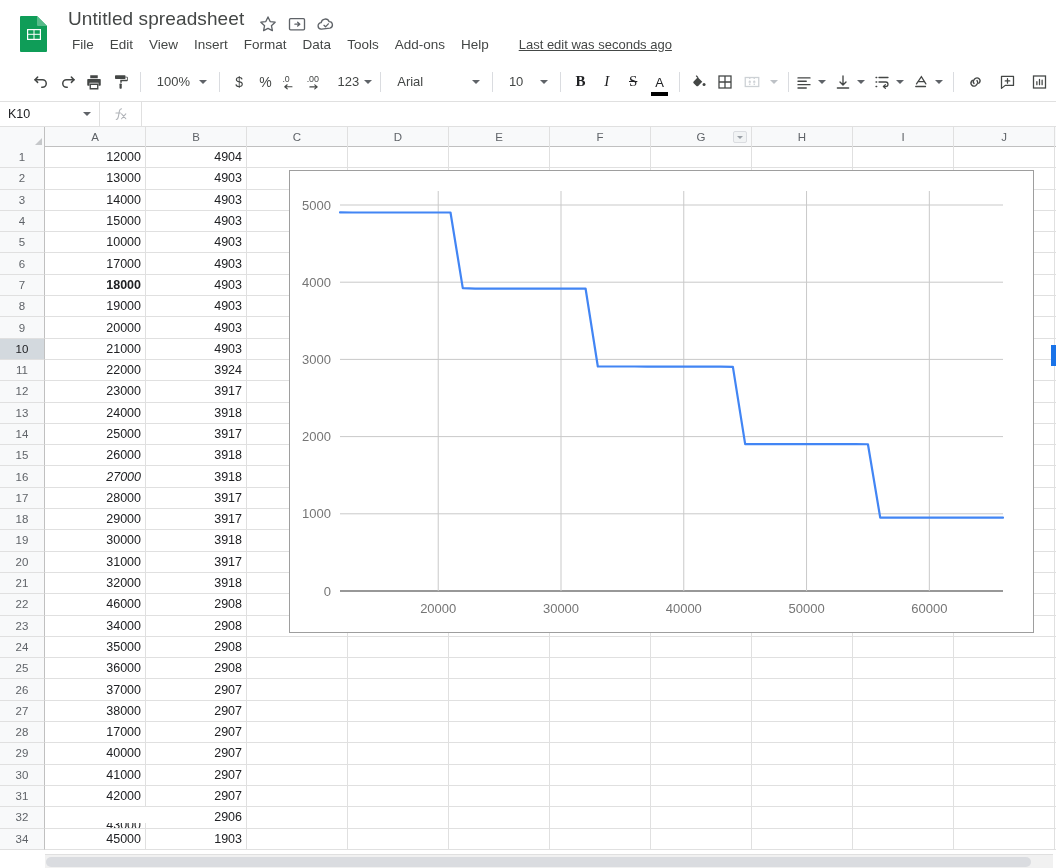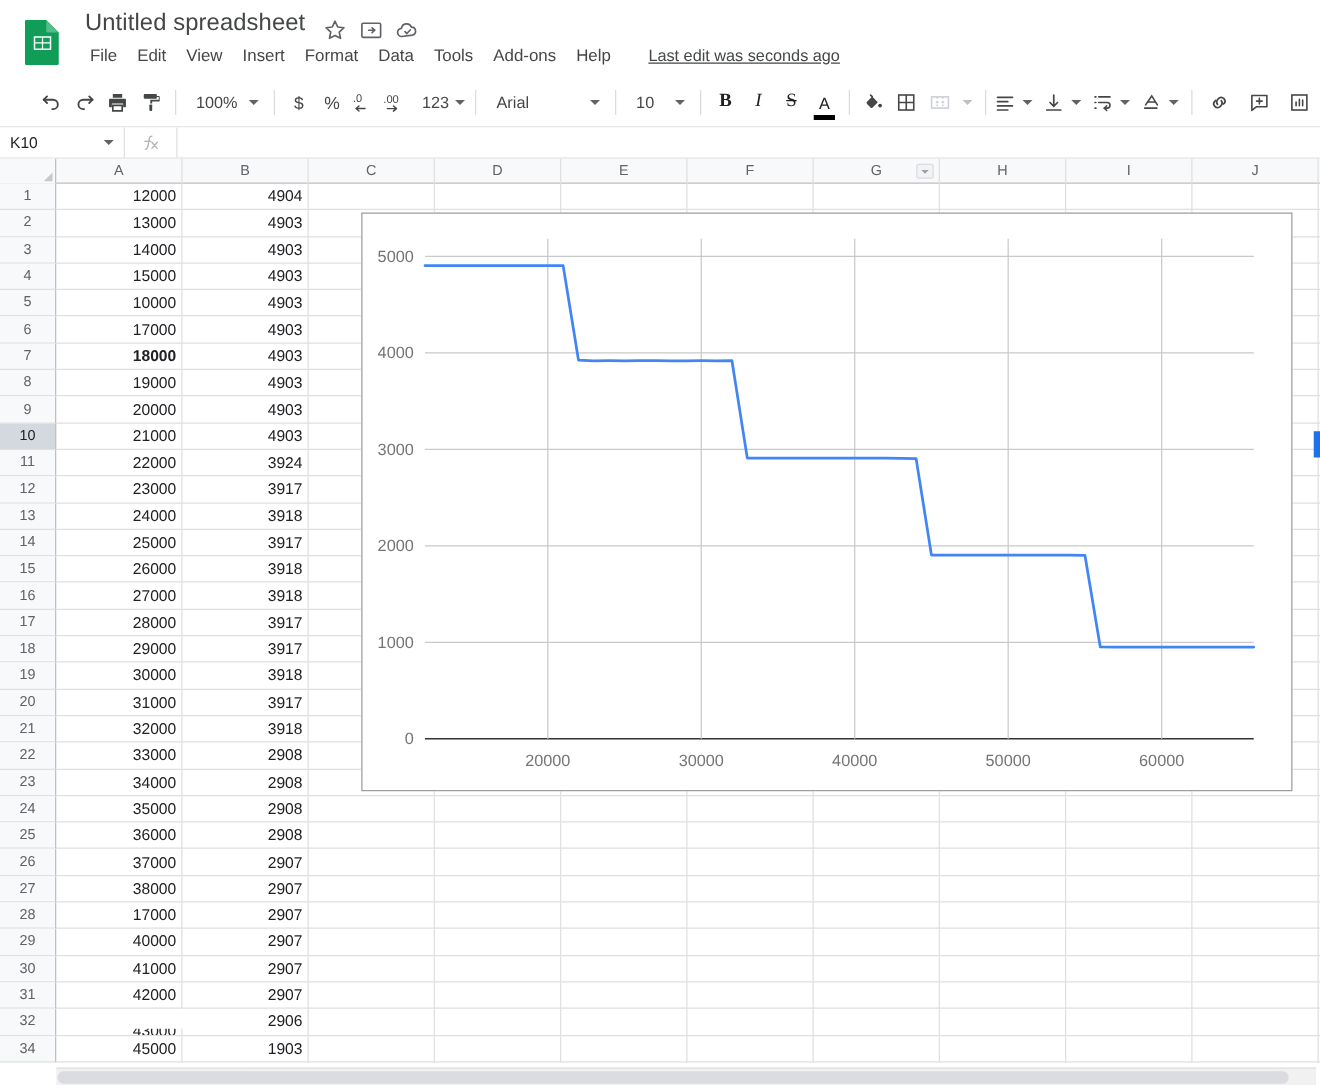--- a/index.html
+++ b/index.html
@@ -643,21 +643,21 @@
         <div class="cell" style="width: 101px;"></div>
         <div class="cell" style="width: 101px;"></div>
         <div class="cell" style="width: 101px;"></div>
         <div class="cell" style="width: 101px;"></div>
         <div class="cell" style="width: 101px;"></div>
         <div class="cell" style="width: 101px;"></div>
         <div class="cell" style="width: 101px;"></div>
       </div>
       <div class="row">
         <div class="rowhead">16</div>
-        <div class="cell" style="width: 101px;">27000</div>
+        <div class="cell" style="width: 101px; font-style: italic;">27000</div>
         <div class="cell" style="width: 101px;">3918</div>
         <div class="cell" style="width: 101px;"></div>
         <div class="cell" style="width: 101px;"></div>
         <div class="cell" style="width: 101px;"></div>
         <div class="cell" style="width: 101px;"></div>
         <div class="cell" style="width: 101px;"></div>
         <div class="cell" style="width: 101px;"></div>
         <div class="cell" style="width: 101px;"></div>
         <div class="cell" style="width: 101px;"></div>
         <div class="cell" style="width: 101px;"></div>
@@ -727,21 +727,21 @@
         <div class="cell" style="width: 101px;"></div>
         <div class="cell" style="width: 101px;"></div>
         <div class="cell" style="width: 101px;"></div>
         <div class="cell" style="width: 101px;"></div>
         <div class="cell" style="width: 101px;"></div>
         <div class="cell" style="width: 101px;"></div>
         <div class="cell" style="width: 101px;"></div>
       </div>
       <div class="row">
         <div class="rowhead">22</div>
-        <div class="cell" style="width: 101px;">33000</div>
+        <div class="cell" style="width: 101px;">46000</div>
         <div class="cell" style="width: 101px;">2908</div>
         <div class="cell" style="width: 101px;"></div>
         <div class="cell" style="width: 101px;"></div>
         <div class="cell" style="width: 101px;"></div>
         <div class="cell" style="width: 101px;"></div>
         <div class="cell" style="width: 101px;"></div>
         <div class="cell" style="width: 101px;"></div>
         <div class="cell" style="width: 101px;"></div>
         <div class="cell" style="width: 101px;"></div>
         <div class="cell" style="width: 101px;"></div>

